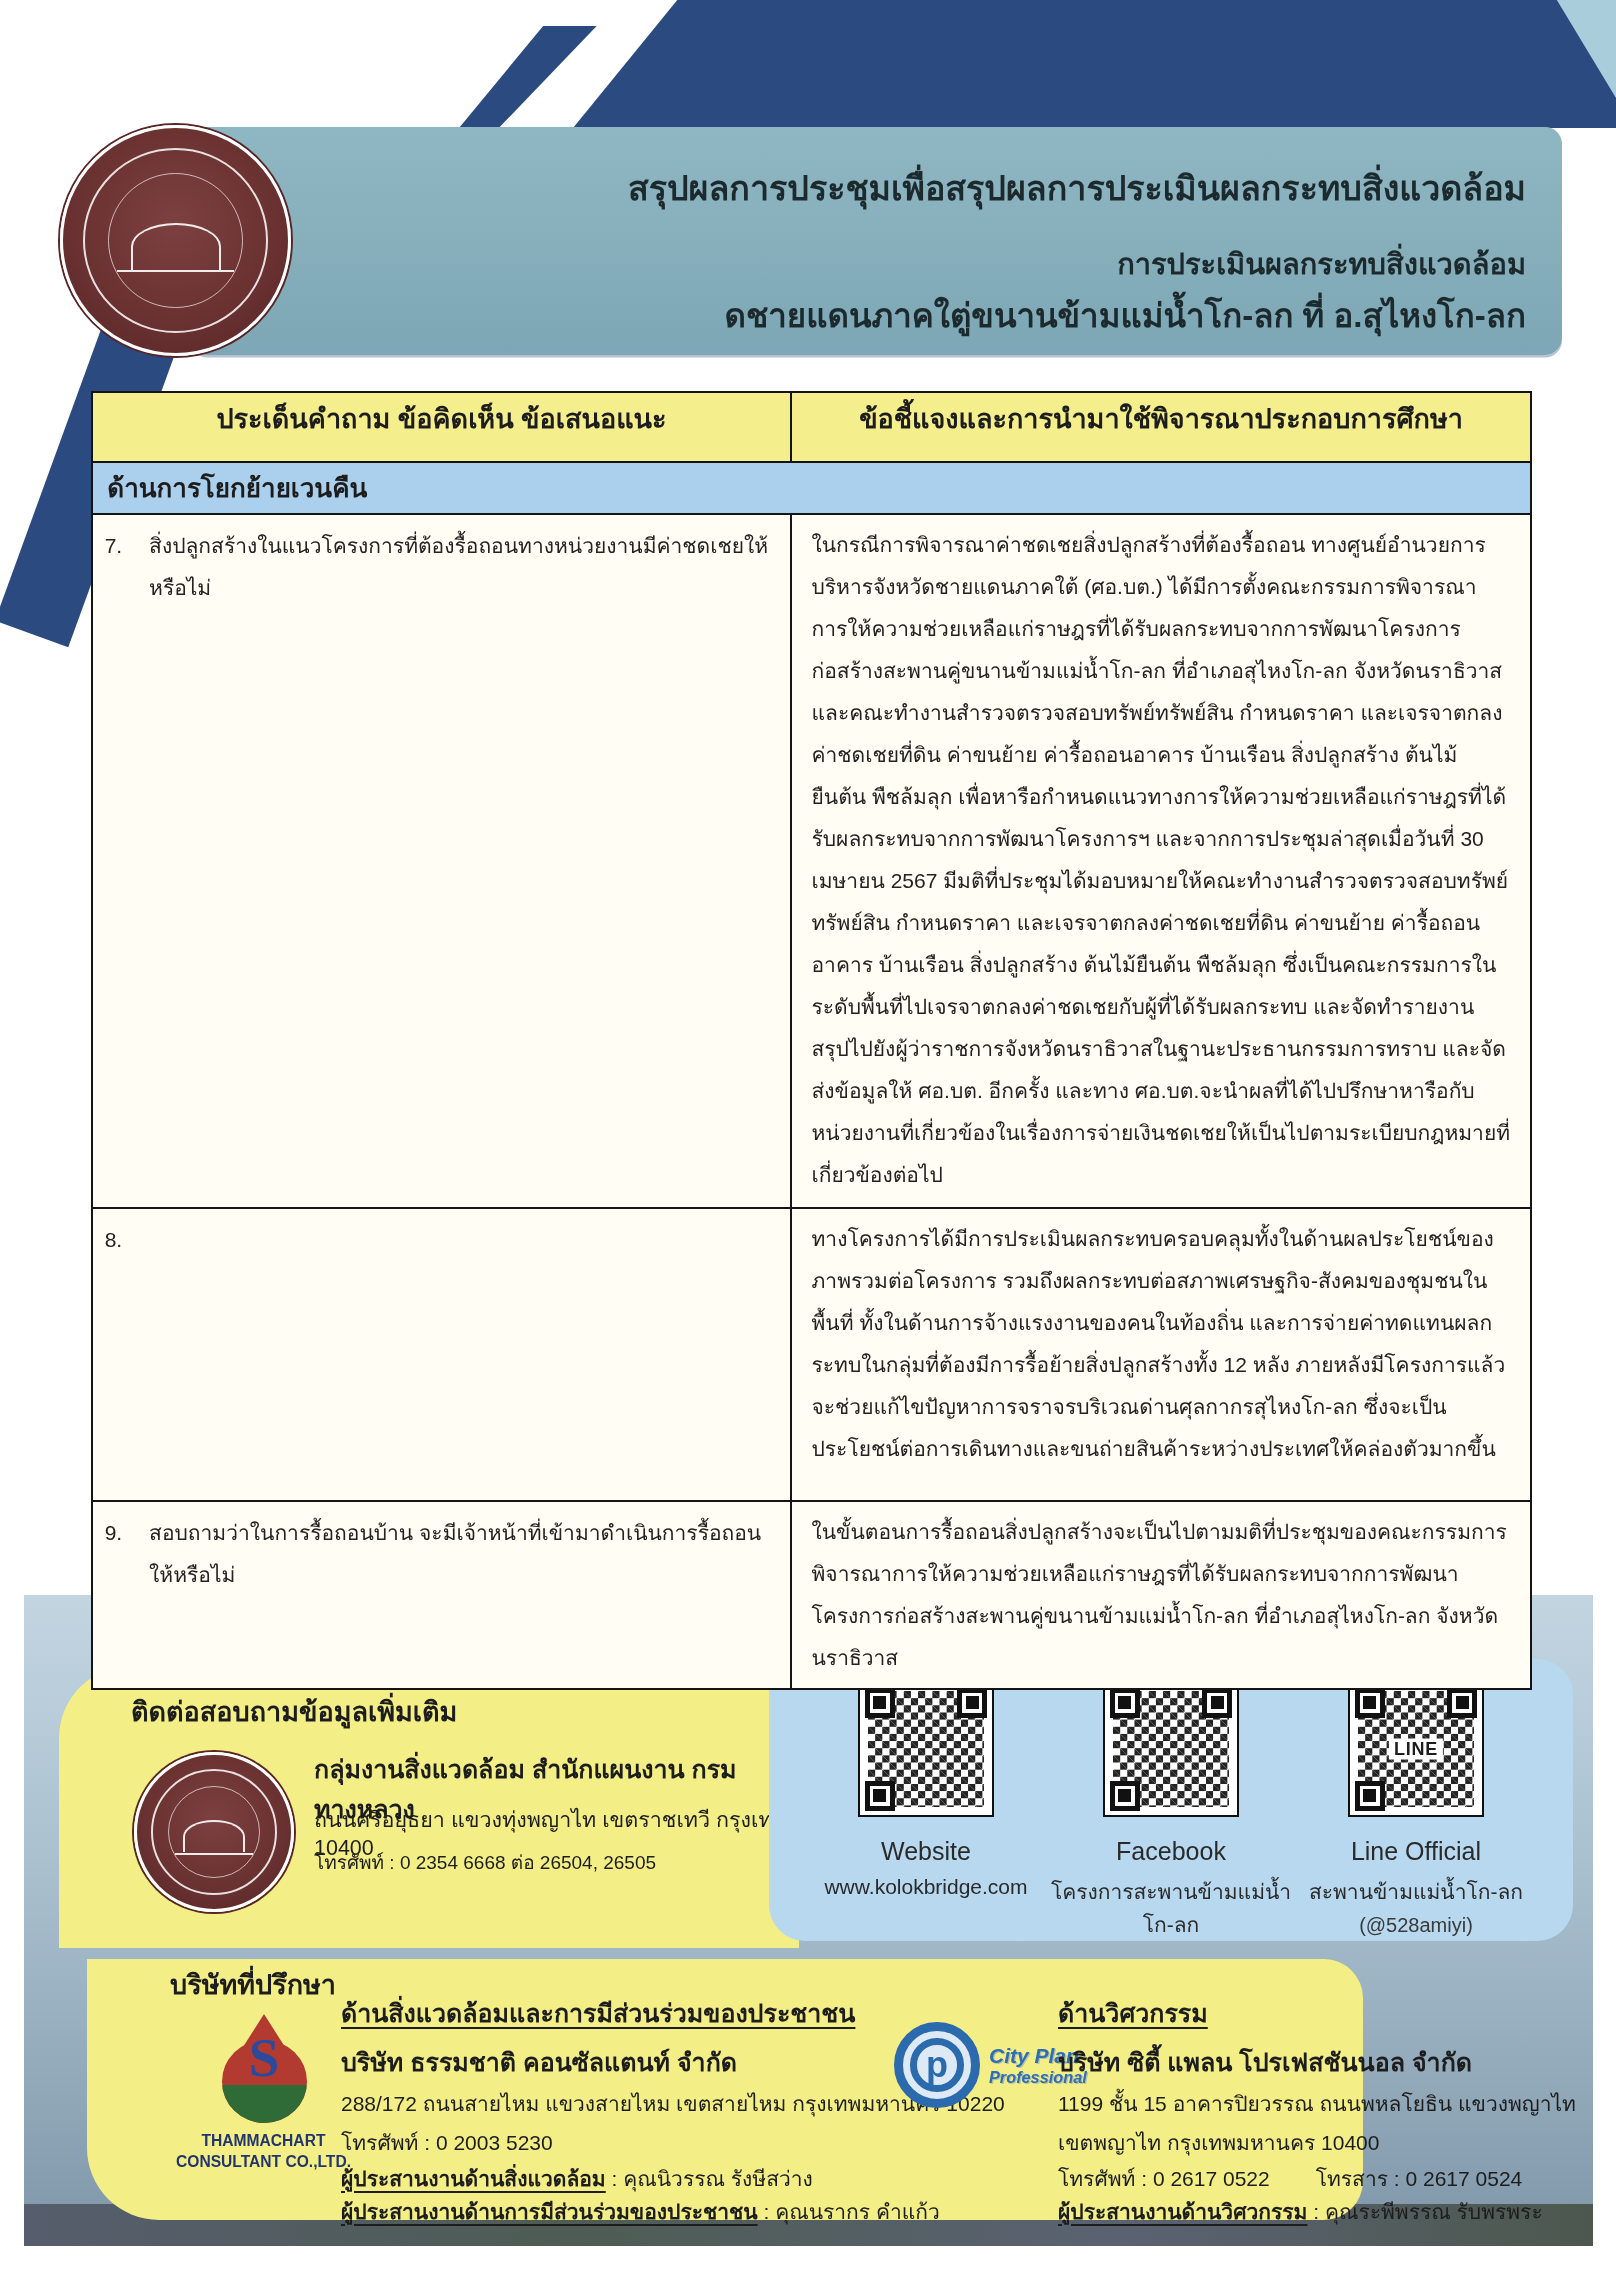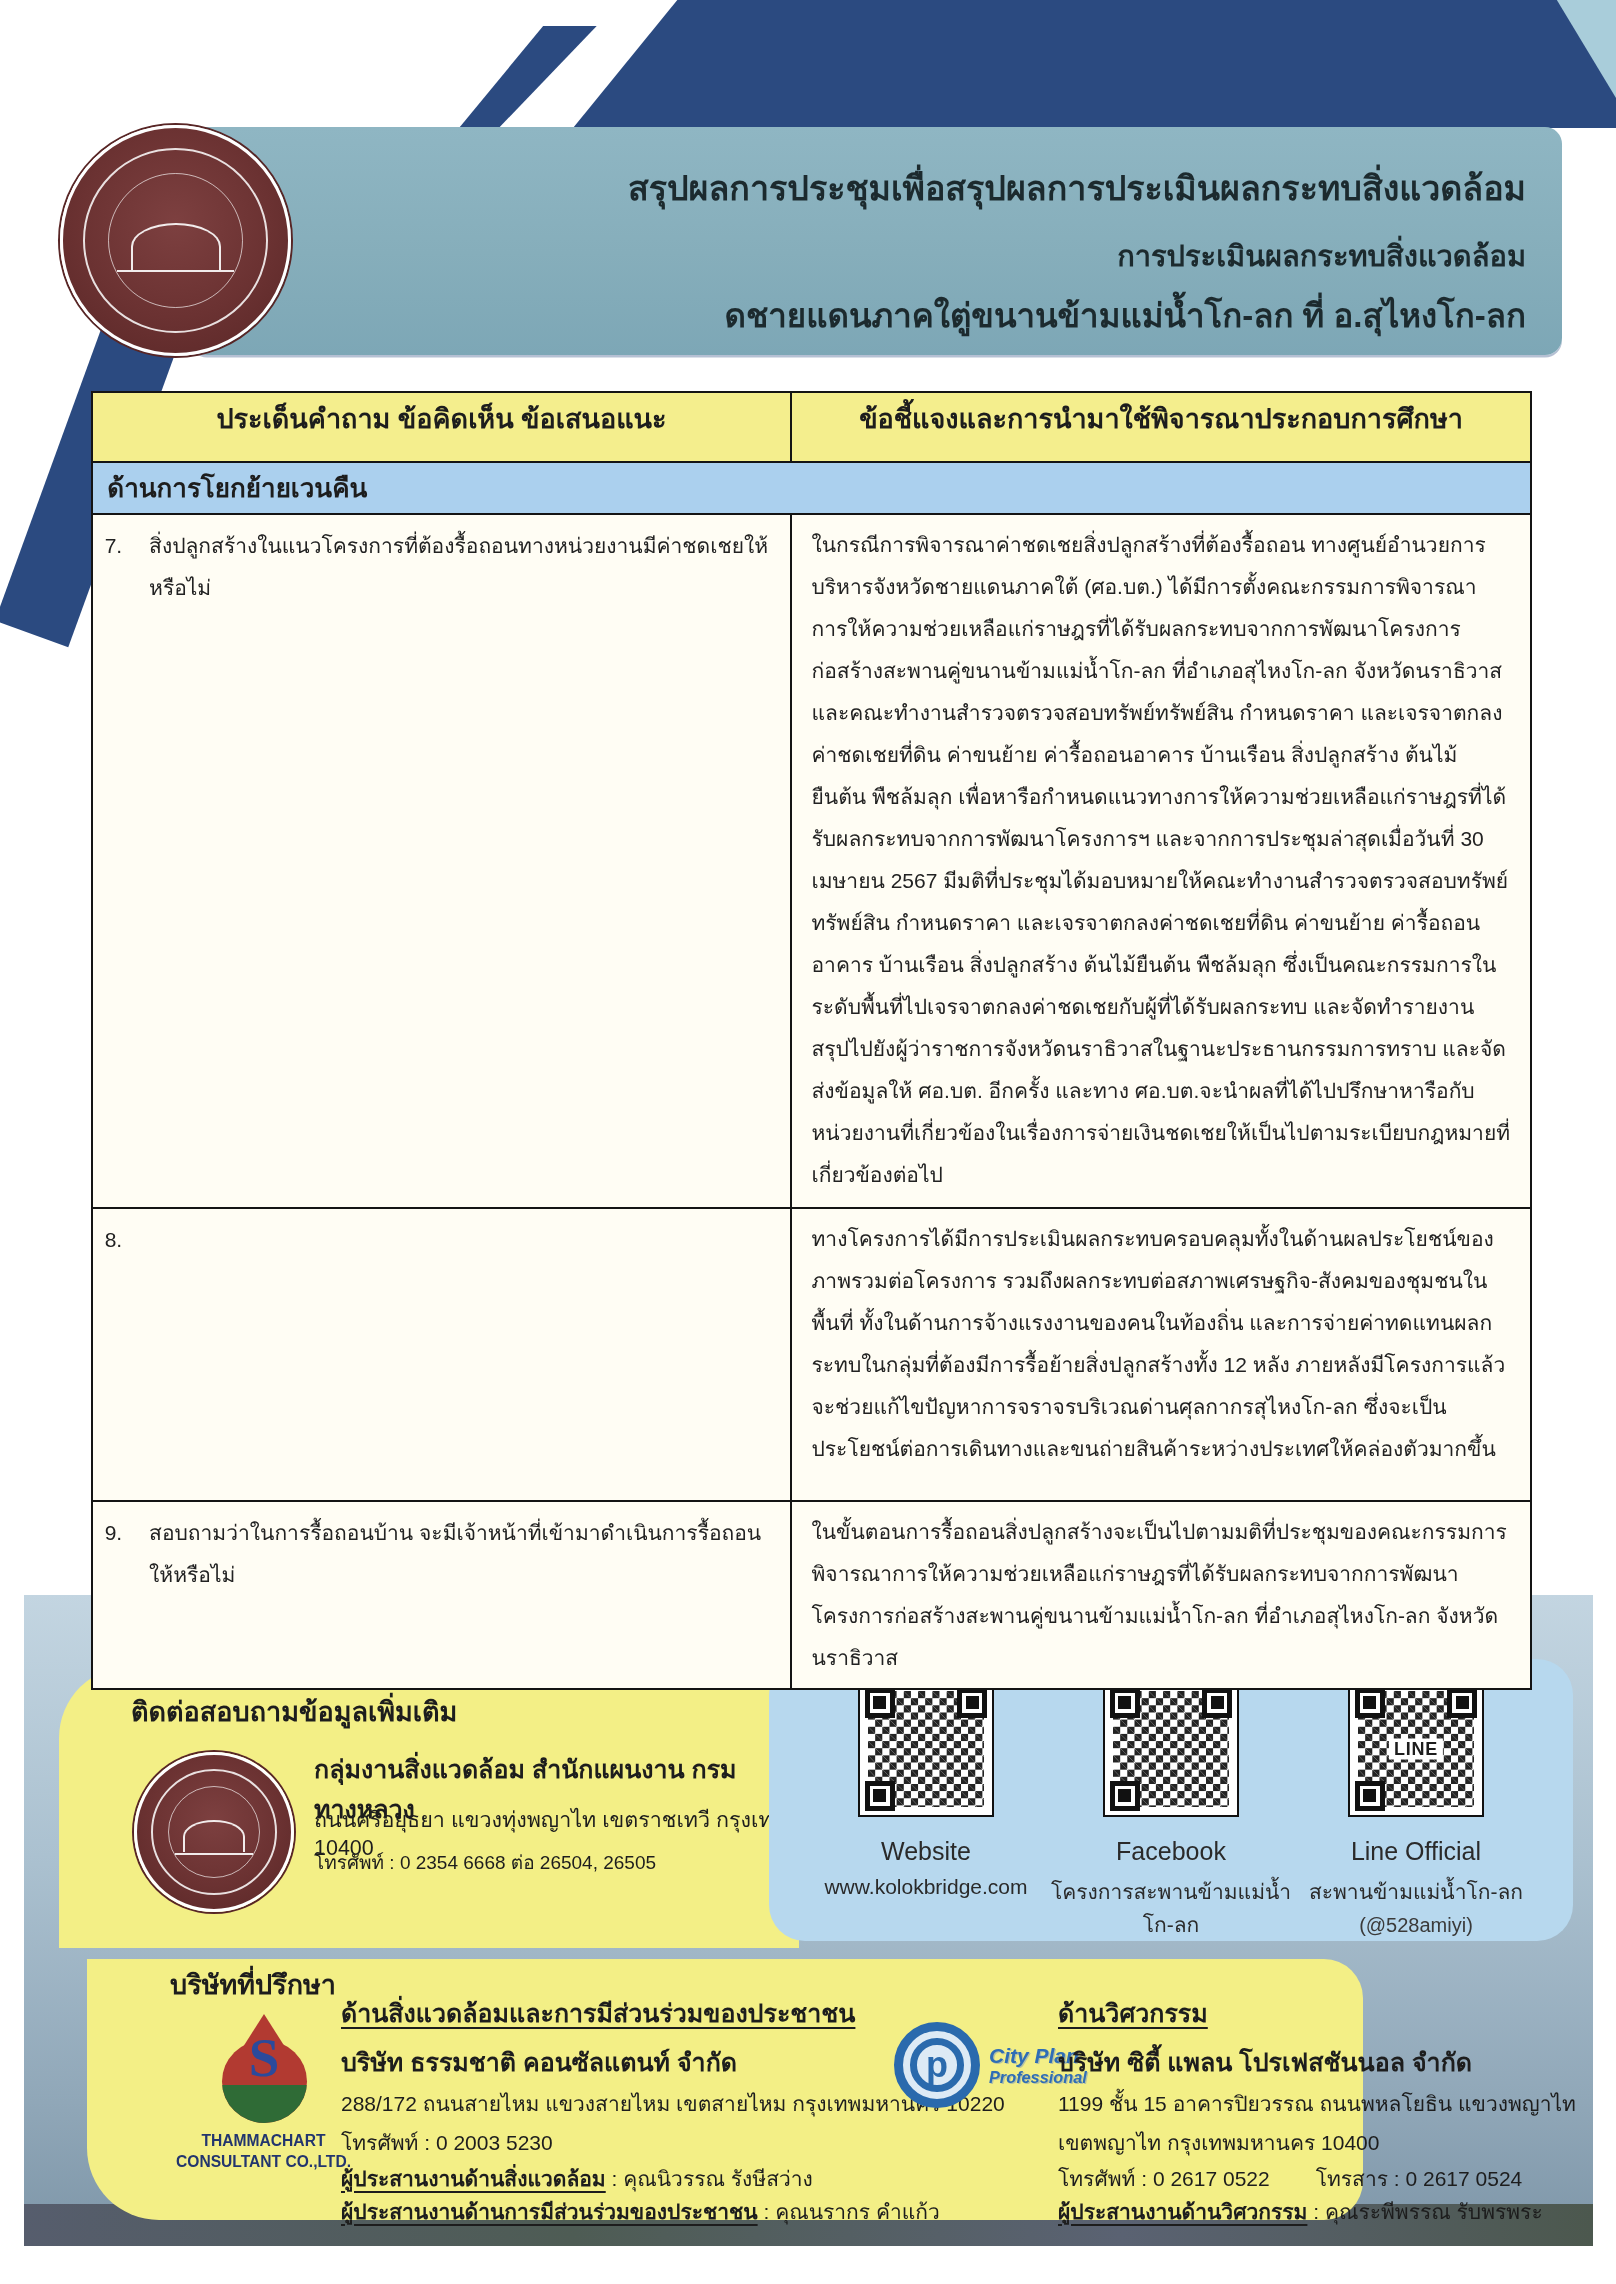--- a/index.html
+++ b/index.html
@@ -16,21 +16,21 @@
   .deco-blue-corner{left:1525px;top:0;width:91px;height:98px;background:#a9cdda;
       clip-path:polygon(35% 0,100% 0,100% 100%);}
   .deco-left-band{left:55px;top:280px;width:78px;height:365px;transform:rotate(20deg);}
 
   
   .header-band{position:absolute;left:190px;top:127px;width:1372px;height:228px;z-index:2;
       background:linear-gradient(180deg,#8fb6c3 0%,#86aebb 55%,#7da7b6 100%);
       border-radius:17px;box-shadow:0 2.6px 0 rgba(43,74,128,.35);}
   .title-line{position:absolute;right:36px;white-space:nowrap;font-weight:bold;color:#1c2a2e;}
   .t1{top:34px;font-size:34px;}
-  .t2{top:106px;font-size:29px;}
+  .t2{top:114px;font-size:29px;}
   .t3{top:162px;font-size:33px;}
 
   
   .seal{position:absolute;border-radius:50%;z-index:3;
       background:radial-gradient(circle at 50% 42%,#7d4040 0%,#6b3232 55%,#582626 100%);
       border:3.3px solid #fff;box-shadow:0 0 0 2px #582626;overflow:hidden;}
   .seal::before{content:"";position:absolute;inset:9%;border:2px solid rgba(255,255,255,.85);border-radius:50%;}
   .seal::after{content:"";position:absolute;inset:20%;border:1.3px solid rgba(255,255,255,.65);border-radius:50%;}
   .seal-glyph{position:absolute;left:30%;right:30%;top:42%;height:20%;
       border:2px solid rgba(255,255,255,.9);border-bottom:none;

